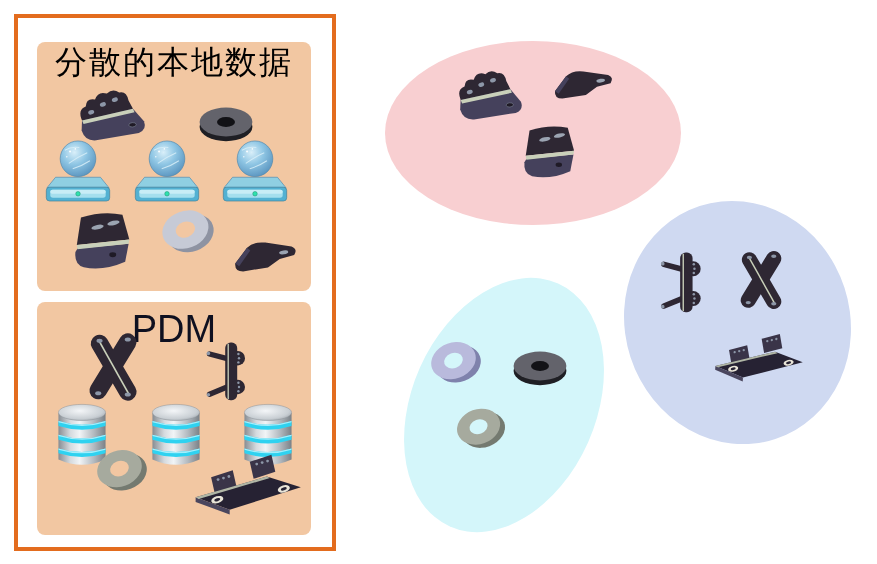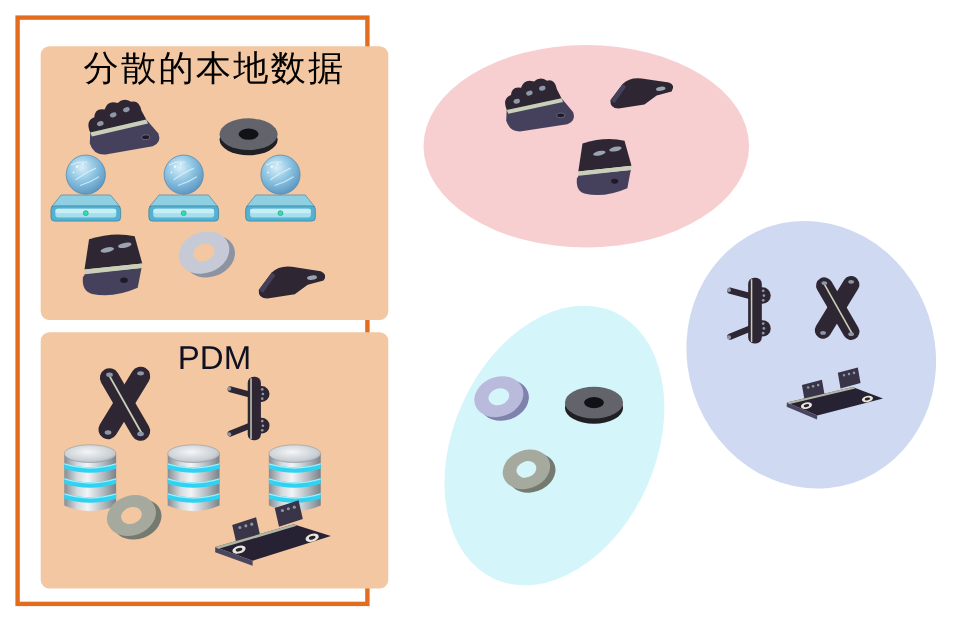--- a/index.html
+++ b/index.html
@@ -5,26 +5,26 @@
   html,body { margin:0; padding:0; background:#ffffff; }
   .canvas {
     position:relative; width:877px; height:564px; background:#ffffff;
     overflow:hidden; font-family:"Liberation Sans", sans-serif;
   }
   
   .left-box {
     position:absolute; left:14px; top:14px; width:314px; height:529px;
     border:4px solid #E36C1E; background:#ffffff; box-sizing:content-box;
   }
-  .panel { position:absolute; background:#F2C7A2; border-radius:8px;padding-left:42px; }
+  .panel { position:absolute; background:#F2C7A2; border-radius:8px; }
   .panel-top    { left:19px; top:24px;  width:274px; height:249px; }
   .panel-bottom { left:19px; top:284px; width:274px; height:233px; }
   .panel-title { position:absolute; left:0; width:100%; text-align:center; line-height:1.1; }
   .cn-title  { top:3px; font-size:32px; letter-spacing:2px; color:#000000; }
-  .pdm-title { top:7px; font-size:30px; color:#0F1020; }
+  .pdm-title { top:7px; font-size:38px; color:#0F1020; }
   
   .part { position:absolute; display:block; }
   
   .cluster { position:absolute; left:0; top:0; width:877px; height:564px; }
   .ellipse { position:absolute; border-radius:50%; }
   .ellipse-pink { left:385px; top:41px;  width:296px; height:184px; background:#F8CFD1; }
   .ellipse-cyan { left:412px; top:272px; width:184px; height:266px; background:#D4F6FA; transform:rotate(24deg); }
   .ellipse-lav  { left:625px; top:200px; width:225px; height:245px; background:#CFD9F1; transform:rotate(-18deg); }
   
   .w-dark      { --face:#63636B; --side:#1F1F24; --hole:#121216; }

